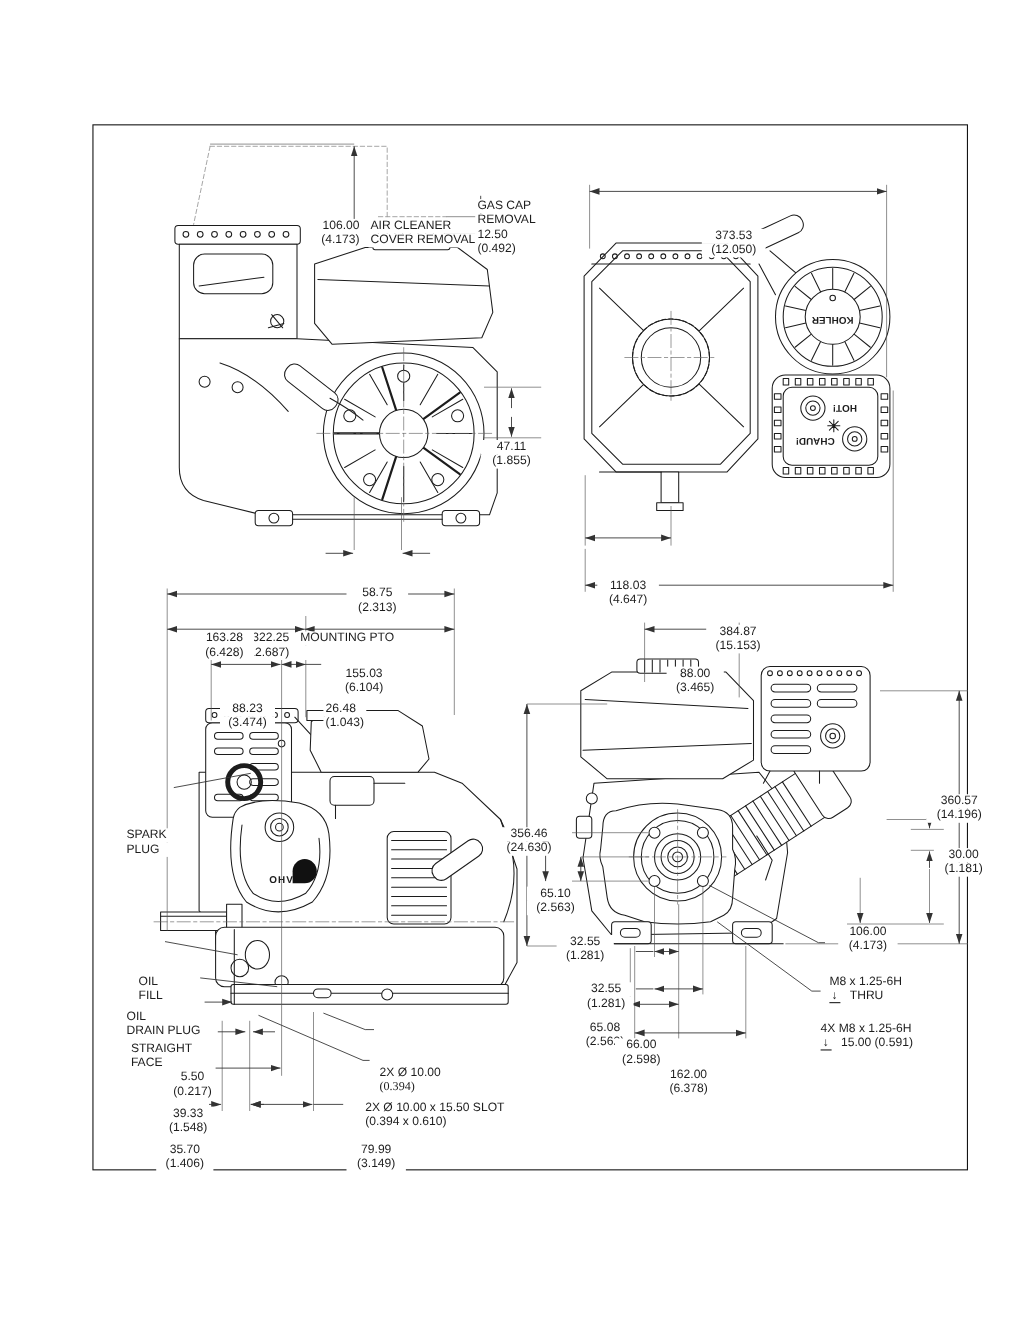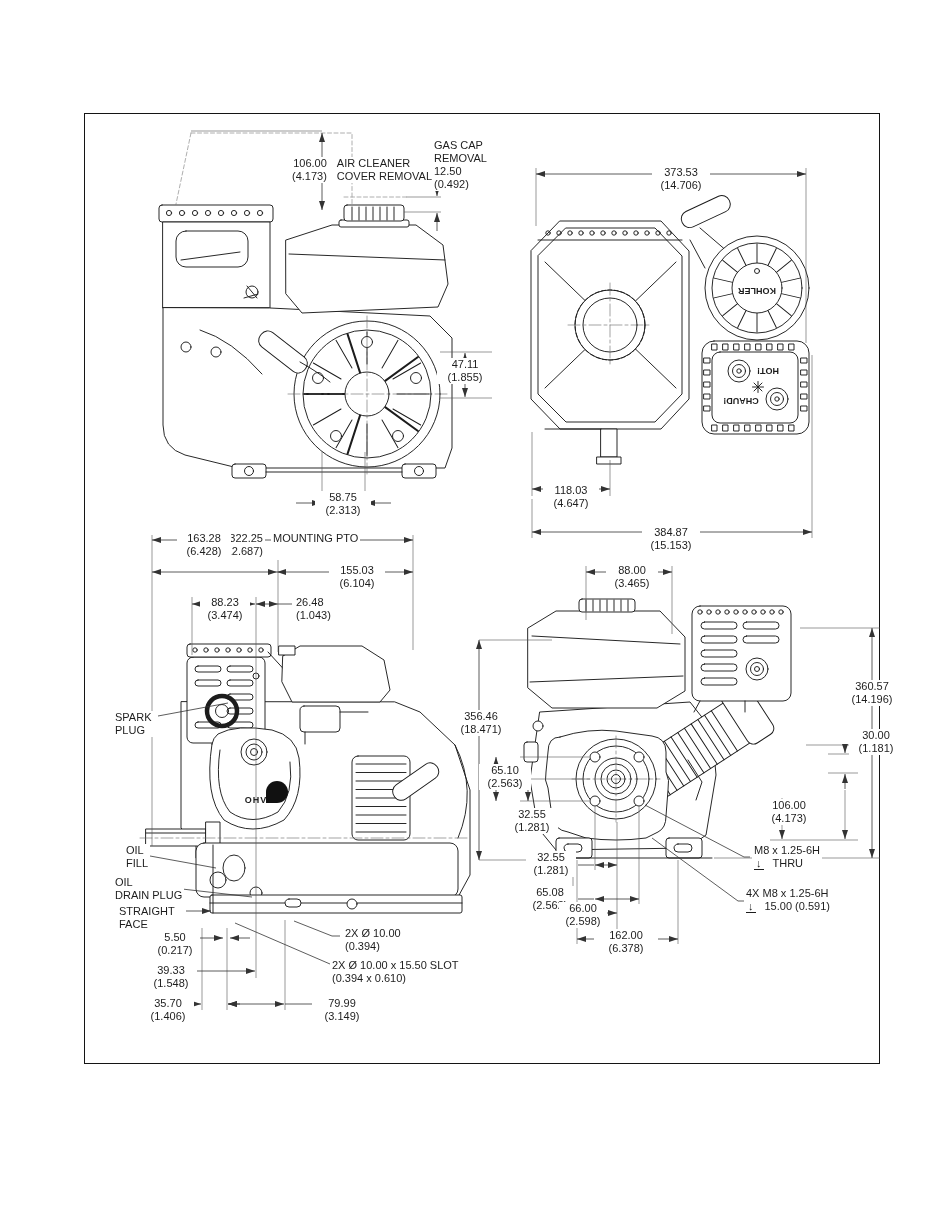--- a/index.html
+++ b/index.html
@@ -11,27 +11,27 @@
   
   .art{stroke:#1c1c1c;stroke-width:.95;fill:none;stroke-linejoin:round;stroke-linecap:round;}
   .f{fill:#fff;}
   .thk{stroke-width:4.5;}
   .ghost{stroke:#9a9a9a;stroke-width:.8;stroke-dasharray:4 2.5;fill:none;}
   .cl{stroke:#666;stroke-width:.6;stroke-dasharray:12 3 3 3;fill:none;}
   .xl{stroke:#555;stroke-width:.6;fill:none;}
   .dl{stroke:#333;stroke-width:.8;fill:none;}
   .sp{stroke-width:2;}
   
-  .dim{position:absolute;font-size:11px;line-height:13px;color:#1d1d1d;white-space:nowrap;}
+  .dim{position:absolute;font-size:11px;line-height:13px;color:#1d1d1d;white-space:nowrap;margin-top:42px;}
   .dim span{display:block;}
   .c{text-align:center;}
   .bg span{background:#fff;padding:0 2px;}
   .grid2{display:grid;grid-template-columns:auto auto;column-gap:6px;}
   .grid2 span:nth-child(odd){text-align:right;}
-  .ind1{padding-left:36px;}
+  .ind1{padding-left:36px;font-family:Liberation Serif, serif;}
   .ind2{padding-left:48px;}
   .dim .inline{display:inline;}
   .depth{display:inline-block;border-bottom:1.3px solid #1d1d1d;line-height:10px;
          margin-right:7px;padding:0 1px;}
   svg text{font-family:"Liberation Sans", sans-serif;fill:#1c1c1c;stroke:none;}
 </style>
 </head>
 <body>
 
 <div id="canvas">
@@ -425,44 +425,44 @@
   </div>
   <div class="dim c bg" style="left:437px;top:358px;width:56px">
     <span>47.11</span>
     <span>(1.855)</span>
   </div>
   <div class="dim c bg" style="left:315px;top:491px;width:56px">
     <span>58.75</span>
     <span>(2.313)</span>
   </div>
 
-  <div class="dim c bg" style="left:652px;top:166px;width:58px">
+  <div class="dim c bg" style="left:638px;top:166px;width:58px">
     <span>373.53</span>
-    <span>(14.706)</span>
+    <span>(12.050)</span>
   </div>
   <div class="dim c bg" style="left:543px;top:484px;width:56px">
     <span>118.03</span>
     <span>(4.647)</span>
   </div>
   <div class="dim c bg" style="left:642px;top:526px;width:58px">
     <span>384.87</span>
     <span>(15.153)</span>
   </div>
 
   <div class="dim grid2 bg" style="left:220px;top:532px">
     <span>322.25</span>
       <span>MOUNTING PTO</span>
     <span>(12.687)</span>
       <span></span>
   </div>
   <div class="dim c bg" style="left:177px;top:532px;width:54px">
     <span>163.28</span>
     <span>(6.428)</span>
   </div>
-  <div class="dim c bg" style="left:329px;top:564px;width:56px">
+  <div class="dim c bg" style="left:303px;top:564px;width:56px">
     <span>155.03</span>
     <span>(6.104)</span>
   </div>
   <div class="dim c bg" style="left:200px;top:596px;width:50px">
     <span>88.23</span>
     <span>(3.474)</span>
   </div>
   <div class="dim bg" style="left:294px;top:596px">
     <span>26.48</span>
     <span>(1.043)</span>
@@ -507,21 +507,21 @@
     <span>2X Ø 10.00 x 15.50 SLOT</span>
     <span class="ind2">(0.394 x 0.610)</span>
   </div>
 
   <div class="dim c bg" style="left:606px;top:564px;width:52px">
     <span>88.00</span>
     <span>(3.465)</span>
   </div>
   <div class="dim c bg" style="left:452px;top:710px;width:58px">
     <span>356.46</span>
-    <span>(18.471)</span>
+    <span>(24.630)</span>
   </div>
   <div class="dim c bg" style="left:479px;top:764px;width:52px">
     <span>65.10</span>
     <span>(2.563)</span>
   </div>
   <div class="dim c bg" style="left:506px;top:808px;width:52px">
     <span>32.55</span>
     <span>(1.281)</span>
   </div>
   <div class="dim c bg" style="left:842px;top:680px;width:60px">

